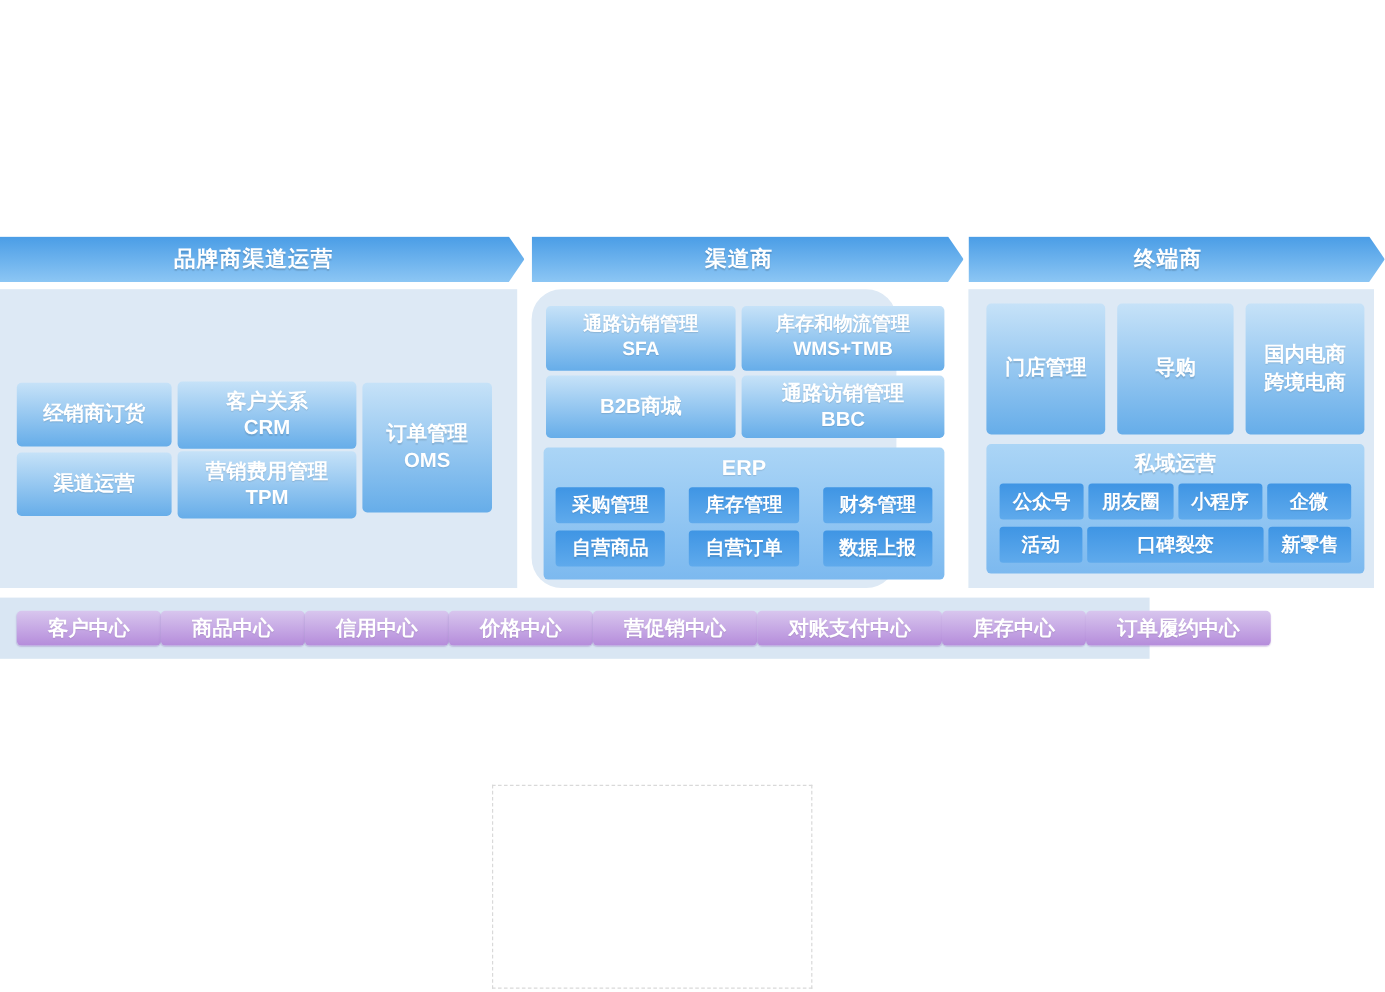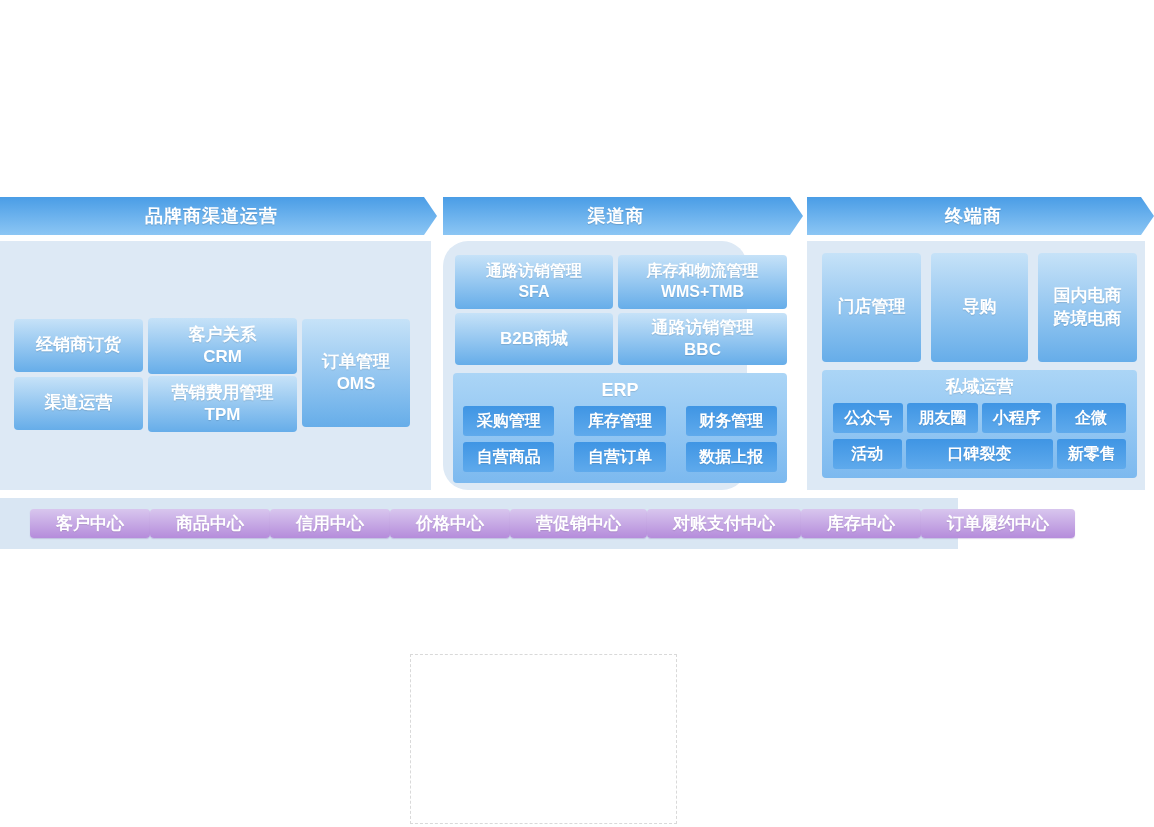--- a/index.html
+++ b/index.html
@@ -80,21 +80,21 @@
     display:flex; align-items:center; justify-content:center;
     font-size:16px; text-shadow:0 1px 1px rgba(0,0,0,0.12);
   }
   .chip.wide   { flex:2.15; }
 
   
   #strip {
     position:absolute; left:0; top:498px; width:958px; height:51px;
     background:var(--strip-bg,#d9e6f3);
     display:flex; align-items:center; justify-content:space-between;
-    padding:0 30px;
+    padding:0 14px;
   }
   .pill {
     height:29px; border-radius:4px; padding:0 26px;
     background:linear-gradient(180deg, var(--pill-top,#d8c6ee) 0%, var(--pill-bottom,#b58cdb) 100%);
     box-shadow:0 1px 1px rgba(120,80,170,0.25);
     display:flex; align-items:center; justify-content:center;
     font-size:17px; white-space:nowrap; text-shadow:0 1px 1px rgba(0,0,0,0.1);
   }
 
   

